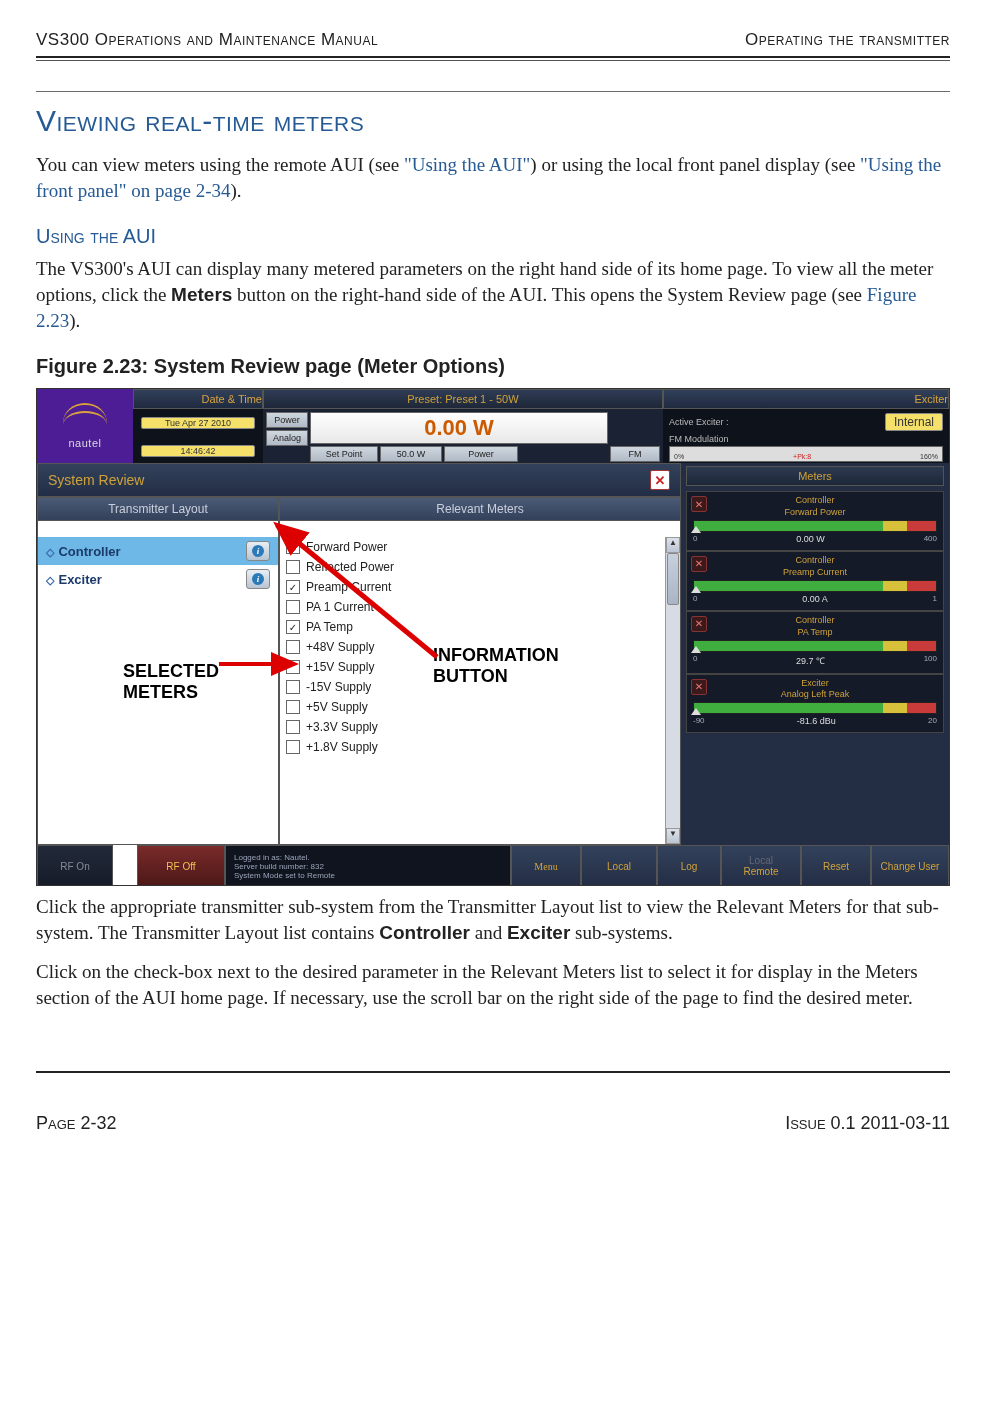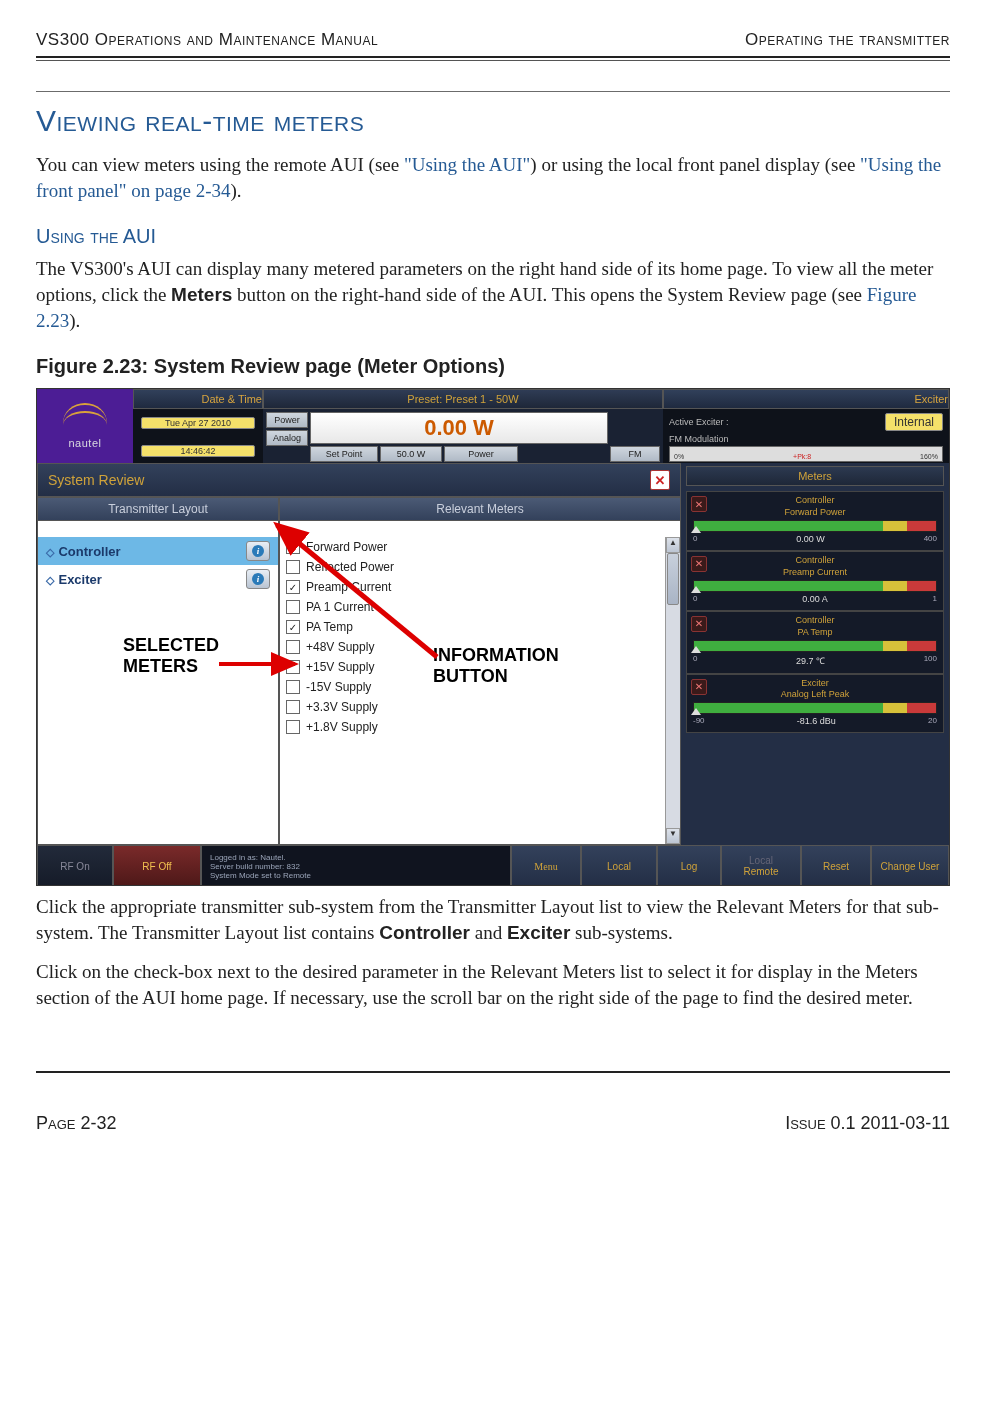--- a/index.html
+++ b/index.html
@@ -79,21 +79,21 @@
   .gauge .label { color:#cfa23a; font-size:9px; text-align:center; line-height:1.1; }
   .gauge .xbtn { position:absolute; left:4px; top:4px; width:14px; height:14px; background:#3a1a1a; border:1px solid #833; color:#e77; font-size:10px; display:flex; align-items:center; justify-content:center; border-radius:2px; }
   .bar-track { height:10px; background:linear-gradient(90deg, #3fae3f 0%, #3fae3f 78%, #d7c13a 78%, #d7c13a 88%, #c93a3a 88%, #c93a3a 100%); border:1px solid #222; position:relative; }
   .bar-track .pointer { position:absolute; left:-3px; bottom:-2px; width:0; height:0; border-left:5px solid transparent; border-right:5px solid transparent; border-bottom:7px solid #ddd; }
   .gauge .scale-row { display:flex; justify-content:space-between; color:#aab; font-size:8px; }
   .gauge .val { color:#ddd; font-size:9px; text-align:center; }
 
   .bottom-bar { display:flex; height:42px; }
   .bbtn { flex:0 0 auto; display:flex; align-items:center; justify-content:center; font-size:10px; color:#cfa23a; border:1px solid #555; background:linear-gradient(#33415b,#232e45); padding:0 8px; text-align:center; line-height:1.1; }
   .bbtn.dark { background:linear-gradient(#222a3a,#151b28); color:#889; }
-  .bbtn.red { background:linear-gradient(#7a2a2a,#4d1818); color:#f1c050; }
+  .bbtn.red { background:linear-gradient(#7a2a2a,#4d1818); color:#f1c050;margin-left:24px; }
   .status-box { flex:1; background:#10141f; color:#9aa4b8; font-size:8px; padding:4px 8px; border:1px solid #555; display:flex; flex-direction:column; justify-content:center; }
 
   
   .annot { position:absolute; font-family:Arial,sans-serif; font-weight:bold; font-size:18px; color:#000; pointer-events:none; }
   .arrow { position:absolute; pointer-events:none; }
 </style>
 </head>
 <body>
 
 <div class="header-row">
@@ -228,20 +228,24 @@
               <div class="meter-row">
                 <div class="cb"></div>
                 <span>+15V Supply</span>
               </div>
               <div class="meter-row">
                 <div class="cb"></div>
                 <span>-15V Supply</span>
               </div>
               <div class="meter-row">
                 <div class="cb"></div>
+                <span>+5V Supply</span>
+              </div>
+              <div class="meter-row">
+                <div class="cb"></div>
                 <span>+3.3V Supply</span>
               </div>
               <div class="meter-row">
                 <div class="cb"></div>
                 <span>+1.8V Supply</span>
               </div>
               <div class="scrollbar">
               <div class="arr top">▲</div>
               <div class="thumb"></div>
               <div class="arr bot">▼</div>
@@ -322,21 +326,21 @@
     <div class="bbtn" style="width:58px;">Local</div>
     <div class="bbtn" style="width:46px;">Log</div>
     <div class="bbtn" style="width:62px; flex-direction:column;">
       <span style="color:#667;">Local</span>
       <span>Remote</span>
     </div>
     <div class="bbtn" style="width:52px;">Reset</div>
     <div class="bbtn" style="width:60px;">Change User</div>
   </div>
 
-  <div class="annot" style="left:86px; top:246px;">
+  <div class="annot" style="left:86px; top:272px;">
     <div>SELECTED</div>
       <div>METERS</div>
   </div>
   <div class="annot" style="left:396px; top:256px;">
     <div>INFORMATION</div>
       <div>BUTTON</div>
   </div>
   <svg class="arrow" style="left:180px; top:260px;" width="90" height="30">
     <defs>
         <marker id="ah1" markerWidth="8" markerHeight="8" refX="6" refY="3" orient="auto">

